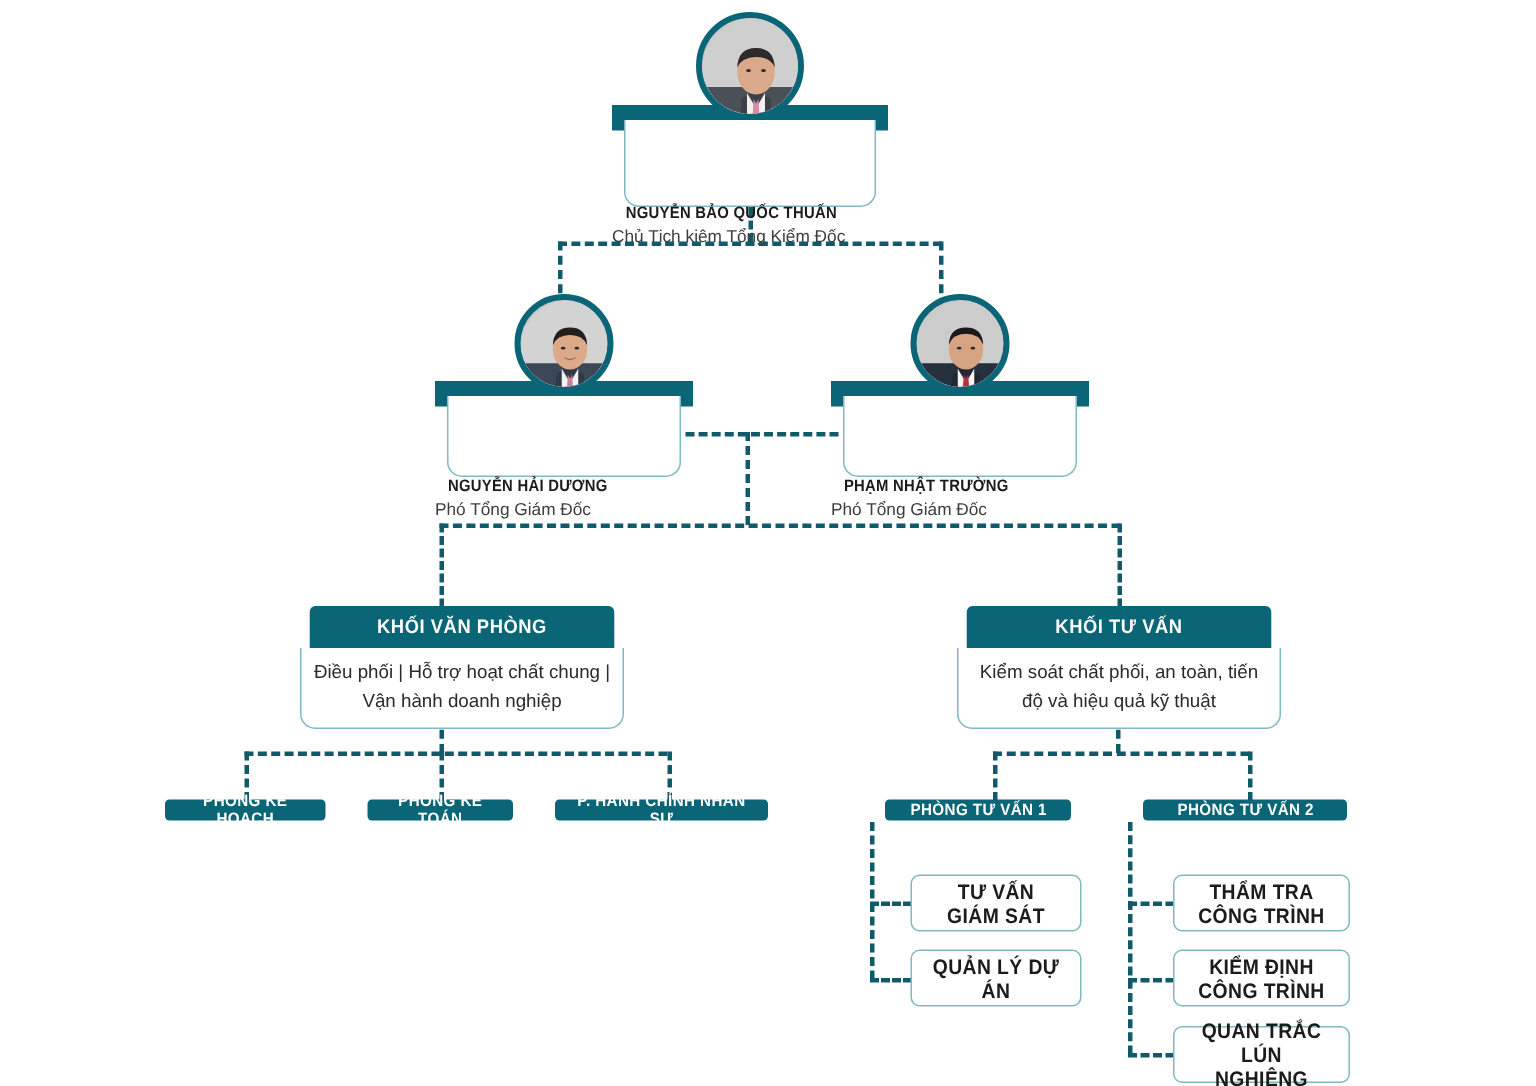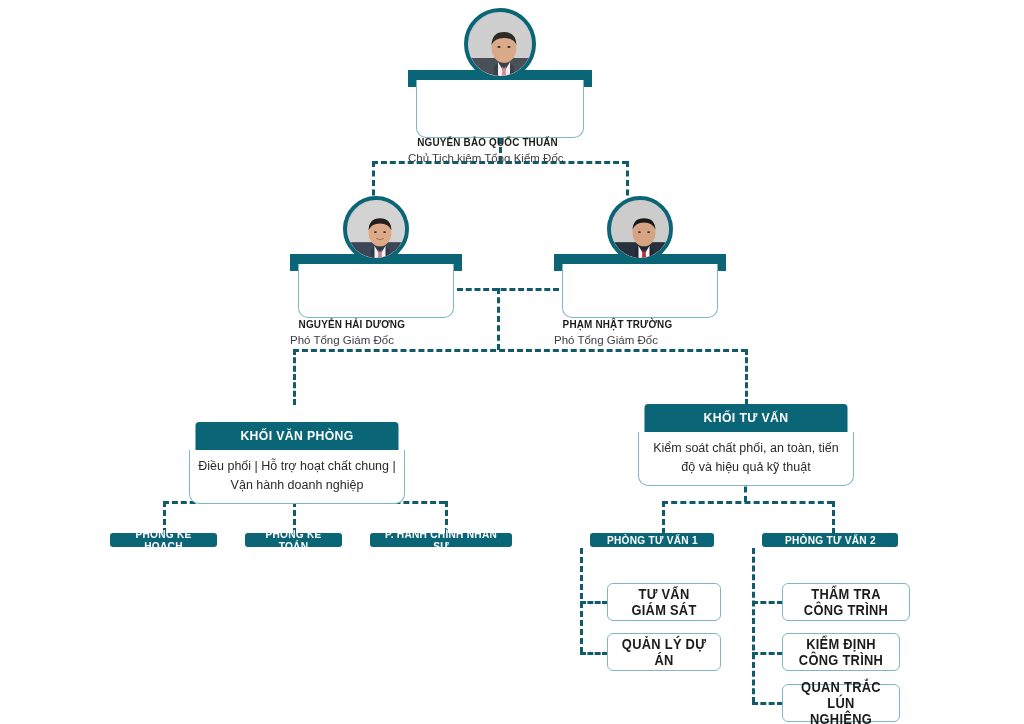--- a/index.html
+++ b/index.html
@@ -294,21 +294,21 @@
           </g>
         </svg>
       </div>
     </div>
     <div class="text" style="top:80px;">
       <div class="nm">PHẠM NHẬT TRƯỜNG</div>
       <div class="rl">Phó Tổng Giám Đốc</div>
     </div>
   </div>
 
-  <div class="division" style="left:189px; top:404px;margin-top:18px;">
+  <div class="division" style="left:200px; top:404px;">
     <div class="dv-head">KHỐI VĂN PHÒNG</div>
     <div class="dv-body">Điều phối | Hỗ trợ hoạt chất chung | Vận hành doanh nghiệp</div>
   </div>
 
   <div class="division" style="left:638px; top:404px;">
     <div class="dv-head">KHỐI TƯ VẤN</div>
     <div class="dv-body">Kiểm soát chất phối, an toàn, tiến độ và hiệu quả kỹ thuật</div>
   </div>
 
   <div class="tealbox" style="left:110px; top:533px; width:107px;">
@@ -328,21 +328,21 @@
     <span>PHÒNG TƯ VẤN 2</span>
   </div>
 
   <div class="outbox" style="left:607px; top:583px; width:114px;">
     <span>TƯ VẤN GIÁM SÁT</span>
   </div>
   <div class="outbox" style="left:607px; top:633px; width:114px;">
     <span>QUẢN LÝ DỰ ÁN</span>
   </div>
 
-  <div class="outbox" style="left:782px; top:583px; width:128px;">
+  <div class="outbox" style="left:782px; top:583px; width:118px;">
     <span>THẨM TRA CÔNG TRÌNH</span>
   </div>
   <div class="outbox" style="left:782px; top:633px; width:118px;">
     <span>KIỂM ĐỊNH CÔNG TRÌNH</span>
   </div>
   <div class="outbox" style="left:782px; top:684px; width:118px;">
     <span>QUAN TRẮC LÚN NGHIÊNG</span>
   </div>
 
 </div>

